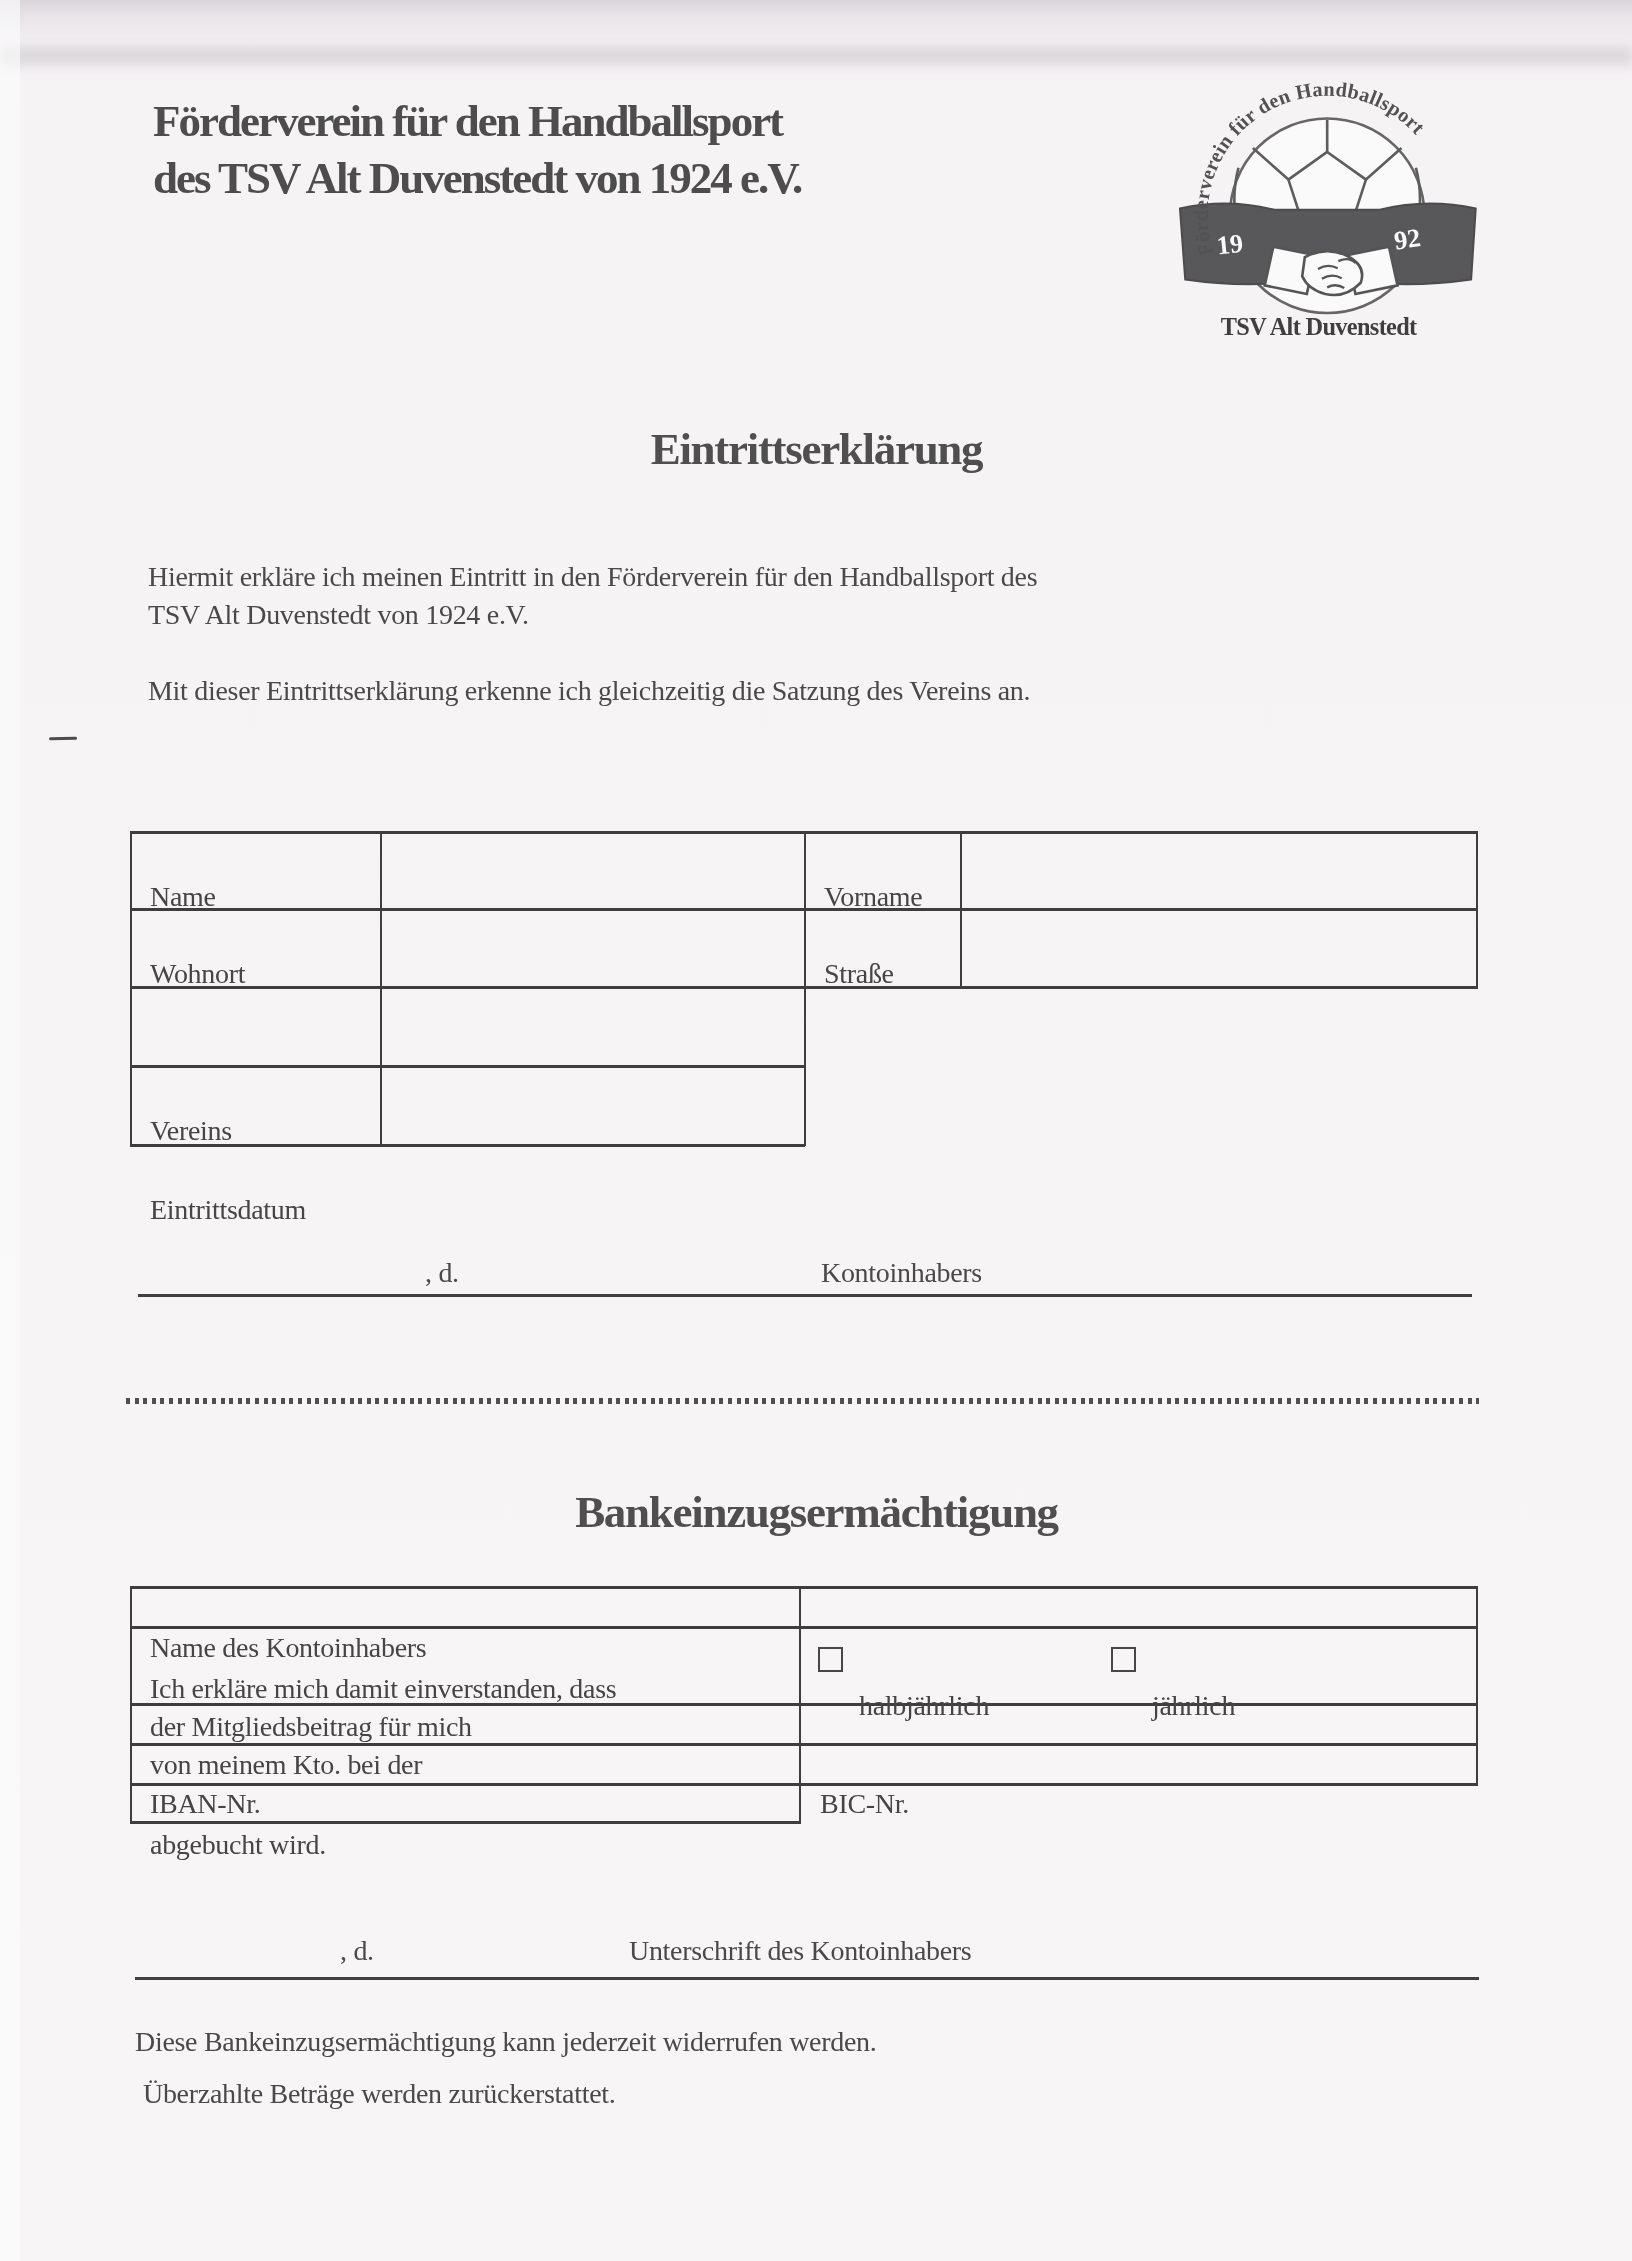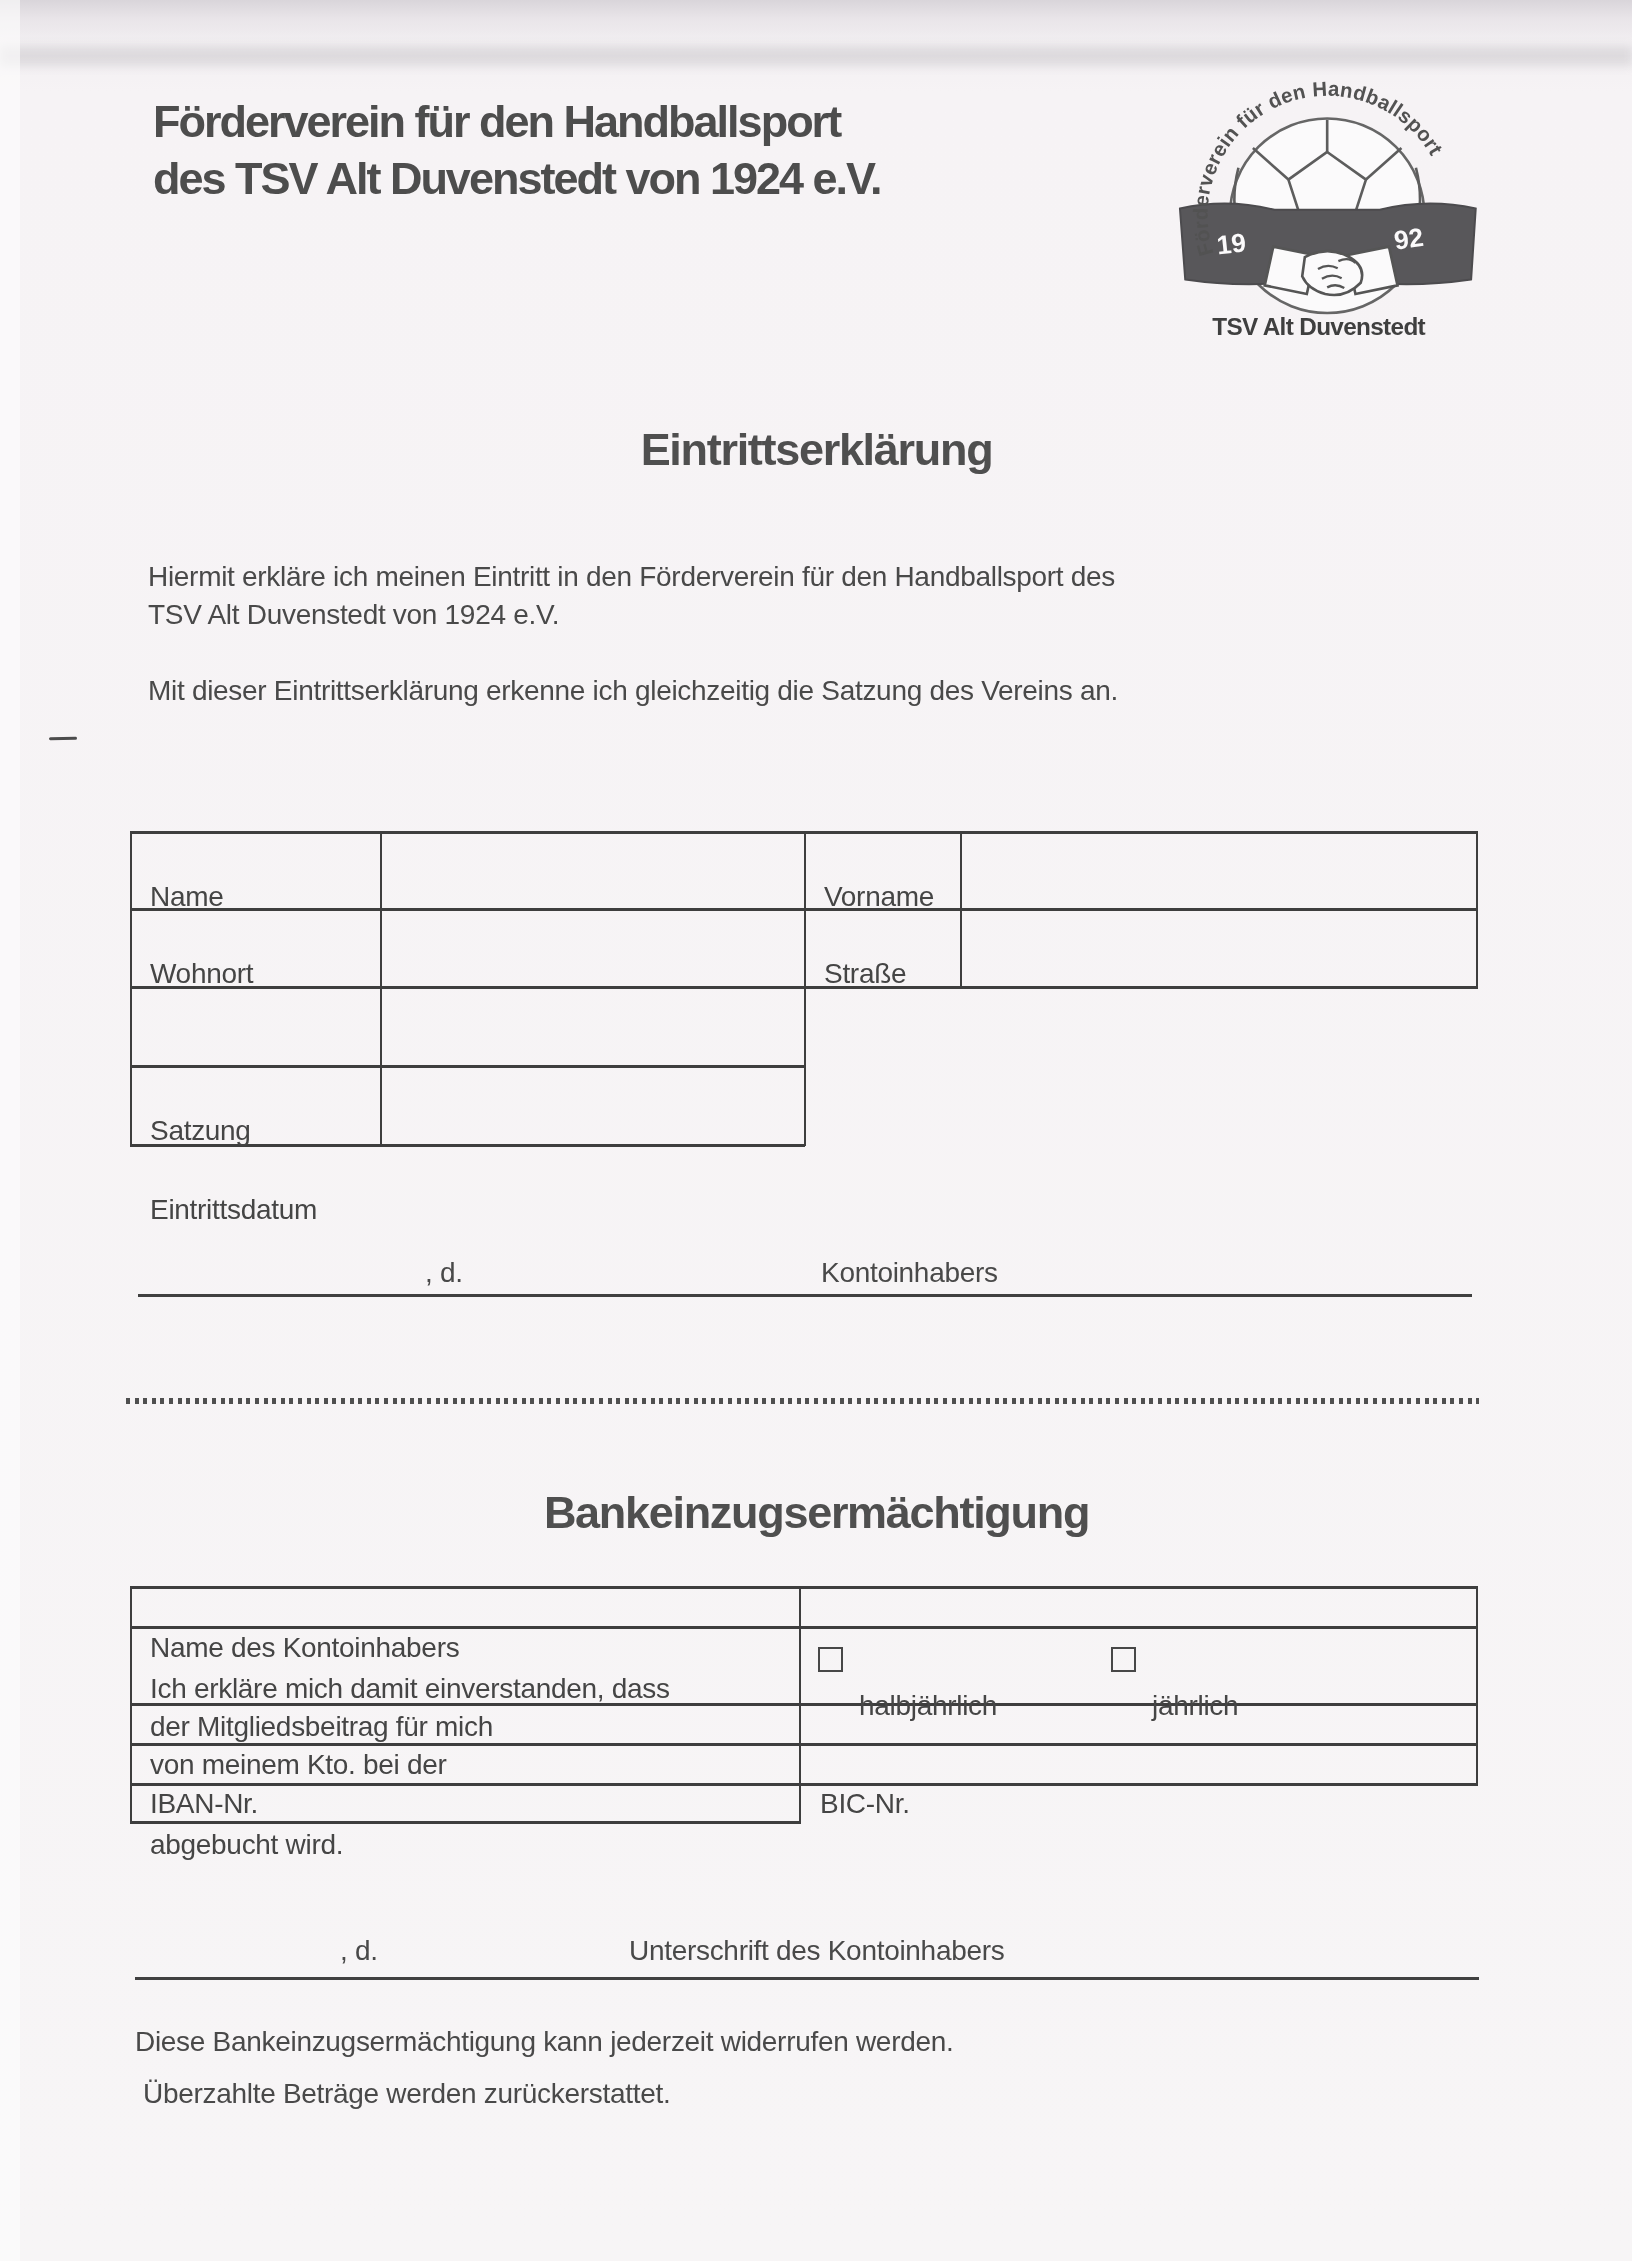--- a/index.html
+++ b/index.html
@@ -1,20 +1,20 @@
 <!DOCTYPE html>
 <html style="font-size:10.5px"><head>
 <meta charset="utf-8">
 <style>
   html,body{margin:0;padding:0;}
   .page{
     position:relative;
     width:1633px;height:2261px;
     background:linear-gradient(180deg,#efecef 0px,#f6f3f5 92px,#f7f5f6 100%);
-    font-family:Liberation Sans, sans-serif;
+    font-family:Liberation Serif, serif;
     color:#4a4a4a;
     overflow:hidden;
   }
   .scan-strip-top{
     position:absolute;left:0;top:0;width:1633px;height:42px;
     background:linear-gradient(180deg,#d9d5da 0%,#e9e5e9 45%,rgba(246,243,245,0) 100%);
   }
   .scan-noise{
     position:absolute;left:0;top:46px;width:1633px;height:20px;
     background:rgba(173,168,176,0.30);filter:blur(4.6px);
@@ -114,21 +114,21 @@
     <div class="vline" style="left:130px;top:831px;width:2px;height:315px;"></div>
     <div class="vline" style="left:380px;top:831px;width:2px;height:315px;"></div>
     <div class="vline" style="left:804px;top:831px;width:2px;height:315px;"></div>
     <div class="vline" style="left:960px;top:831px;width:2px;height:157px;"></div>
     <div class="vline" style="left:1476px;top:831px;width:2px;height:157px;"></div>
 
     <div class="abs cell-label" style="left:150px;top:841px;">Name</div>
     <div class="abs cell-label" style="left:824px;top:841px;">Vorname</div>
     <div class="abs cell-label" style="left:150px;top:918px;">Wohnort</div>
     <div class="abs cell-label" style="left:824px;top:918px;">Straße</div>
-    <div class="abs cell-label" style="left:150px;top:1075px;">Satzung</div>
+    <div class="abs cell-label" style="left:150px;top:1075px;">Vereins</div>
     <div class="abs cell-label" style="left:150px;top:1154px;">Eintrittsdatum</div>
 
     <div class="fill-area" style="left:382px;top:834px;width:421px;height:74px;"></div>
     <div class="fill-area" style="left:962px;top:834px;width:513px;height:74px;"></div>
     <div class="fill-area" style="left:382px;top:911px;width:421px;height:75px;"></div>
     <div class="fill-area" style="left:962px;top:911px;width:513px;height:75px;"></div>
     <div class="fill-area" style="left:382px;top:989px;width:421px;height:76px;"></div>
     <div class="fill-area" style="left:382px;top:1068px;width:421px;height:76px;"></div>
   </div>
 

